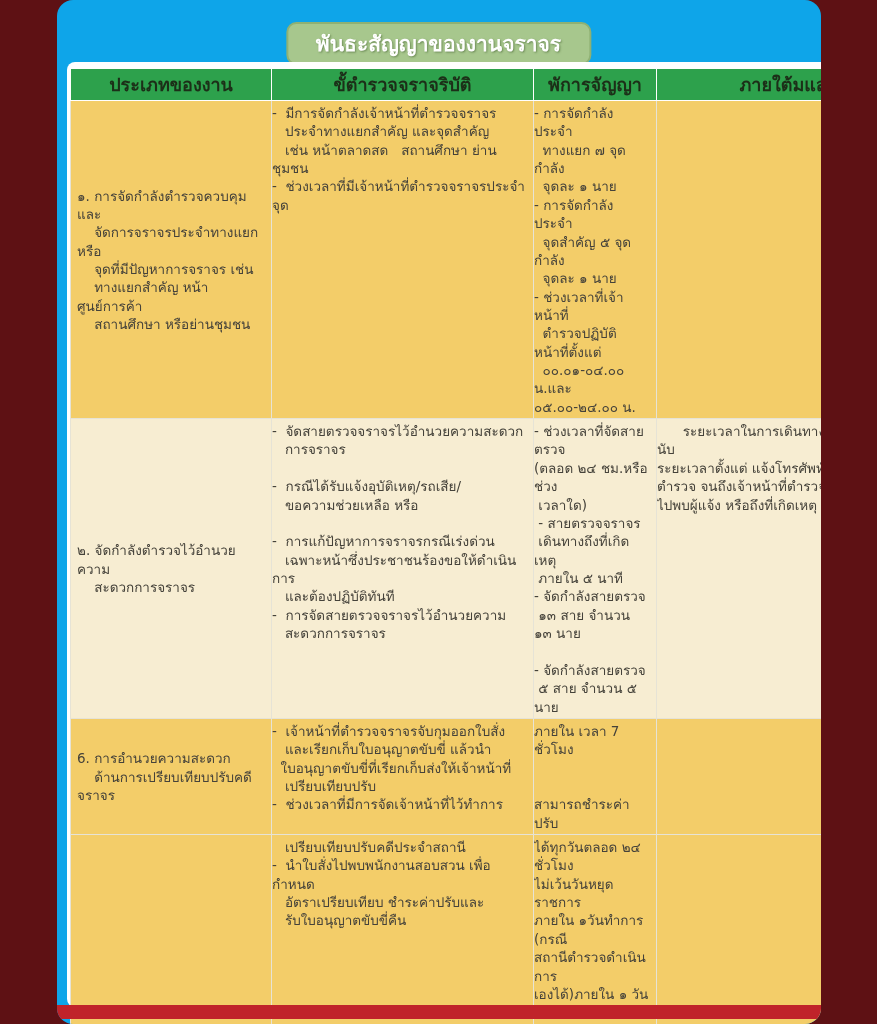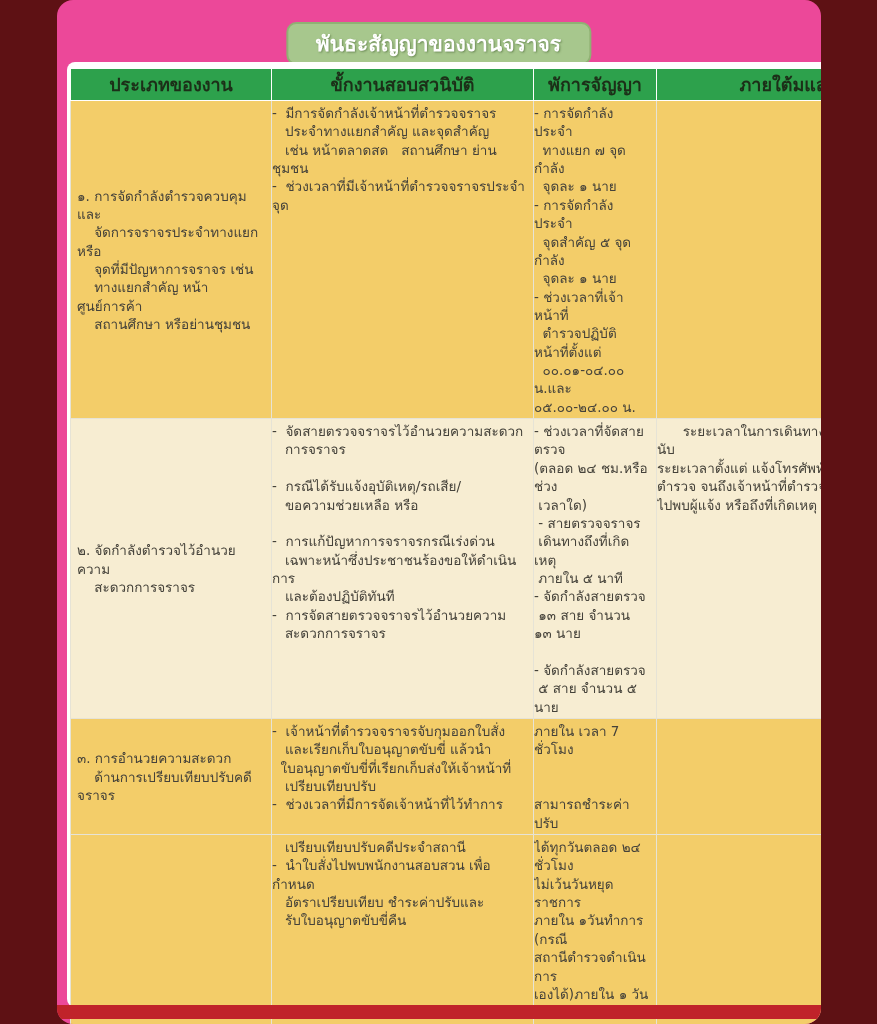--- a/index.html
+++ b/index.html
@@ -1,18 +1,18 @@
 <!DOCTYPE html>
 <html><head>
 <meta charset="utf-8">
 <style>
   html,body { margin:0; padding:0; background:#5e1114; }
   .slide {
     position:relative; width:764px; height:1024px; margin:0 auto;
-    background:#ec4899; border-radius:16px; overflow:hidden;
+    background:#0ea5e9; border-radius:16px; overflow:hidden;
     font-family:"DejaVu Sans","Liberation Sans",sans-serif;
   }
   .accent-bottom {
     position:absolute; left:0; right:0; bottom:5px; height:14px;
     background:#c0232a;
   }
   .title-box {
     position:absolute; top:22px; left:50%; transform:translateX(-50%);
     background:#a7c78d; border:2px solid #8fb173; border-radius:10px;
     padding:3px 28px; white-space:nowrap;
@@ -54,21 +54,21 @@
     <table class="commitments">
       <colgroup>
         <col style="width:201px">
         <col style="width:262px">
         <col style="width:123px">
         <col style="width:263px">
       </colgroup>
       <tbody>
           <tr>
         <th>ประเภทของงาน</th>
-        <th>ขั้กงานสอบสวนิบัติ</th>
+        <th>ขั้ตำรวจจราจริบัติ</th>
         <th>พัการจัญญา</th>
         <th>ภายใต้มและ</th>
       </tr>
       <tr class="row-yellow" style="height:185px">
         <td class="col-type">๑. การจัดกำลังตำรวจควบคุมและ
     จัดการจราจรประจำทางแยก หรือ
     จุดที่มีปัญหาการจราจร เช่น
     ทางแยกสำคัญ หน้าศูนย์การค้า
     สถานศึกษา หรือย่านชุมชน</td>
         <td>-  มีการจัดกำลังเจ้าหน้าที่ตำรวจจราจร
@@ -111,21 +111,21 @@
  ๑๓ สาย จำนวน ๑๓ นาย
 
 - จัดกำลังสายตรวจ
  ๕ สาย จำนวน ๕ นาย</td>
         <td>      ระยะเวลาในการเดินทางถึงที่เกิดเหตุให้นับ
 ระยะเวลาตั้งแต่ แจ้งโทรศัพท์แจ้งเจ้าหน้าที่
 ตำรวจ จนถึงเจ้าหน้าที่ตำรวจจราจรเดินทาง
 ไปพบผู้แจ้ง หรือถึงที่เกิดเหตุ</td>
       </tr>
       <tr class="row-yellow" style="height:90px">
-        <td class="col-type">๓. การอำนวยความสะดวก
+        <td class="col-type">6. การอำนวยความสะดวก
     ด้านการเปรียบเทียบปรับคดีจราจร</td>
         <td>-  เจ้าหน้าที่ตำรวจจราจรจับกุมออกใบสั่ง
    และเรียกเก็บใบอนุญาตขับขี่ แล้วนำ
   ใบอนุญาตขับขี่ที่เรียกเก็บส่งให้เจ้าหน้าที่
    เปรียบเทียบปรับ
 -  ช่วงเวลาที่มีการจัดเจ้าหน้าที่ไว้ทำการ</td>
         <td>ภายใน เวลา 7 ชั่วโมง
 
 
 สามารถชำระค่าปรับ</td>

